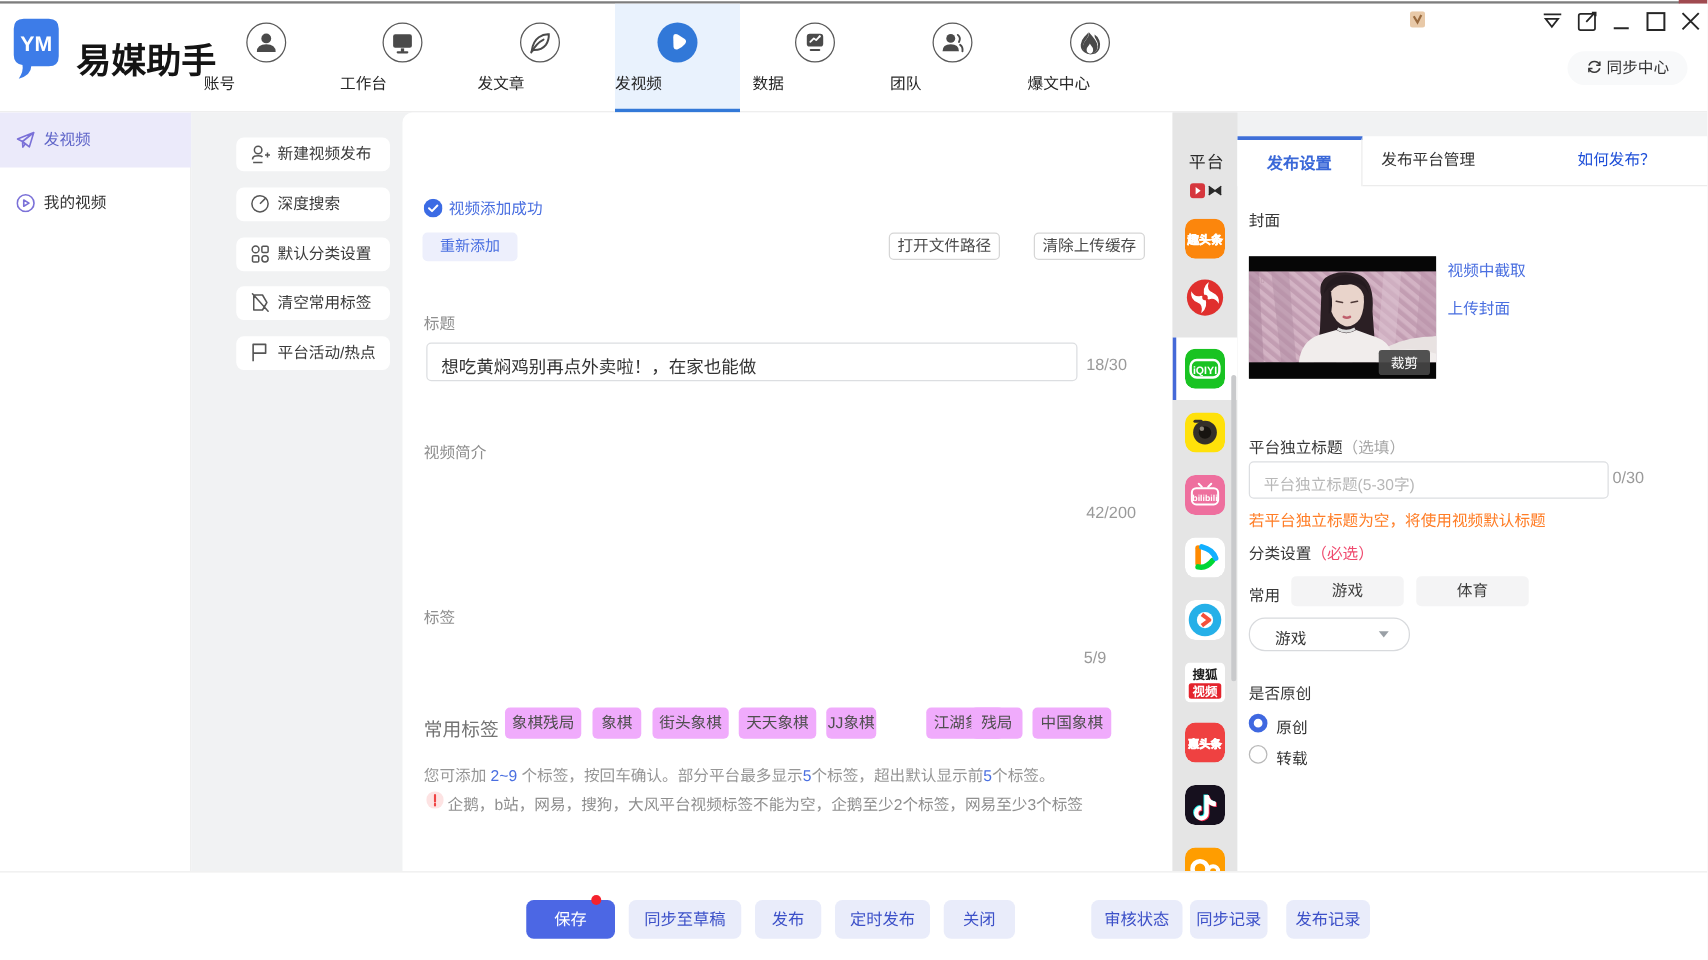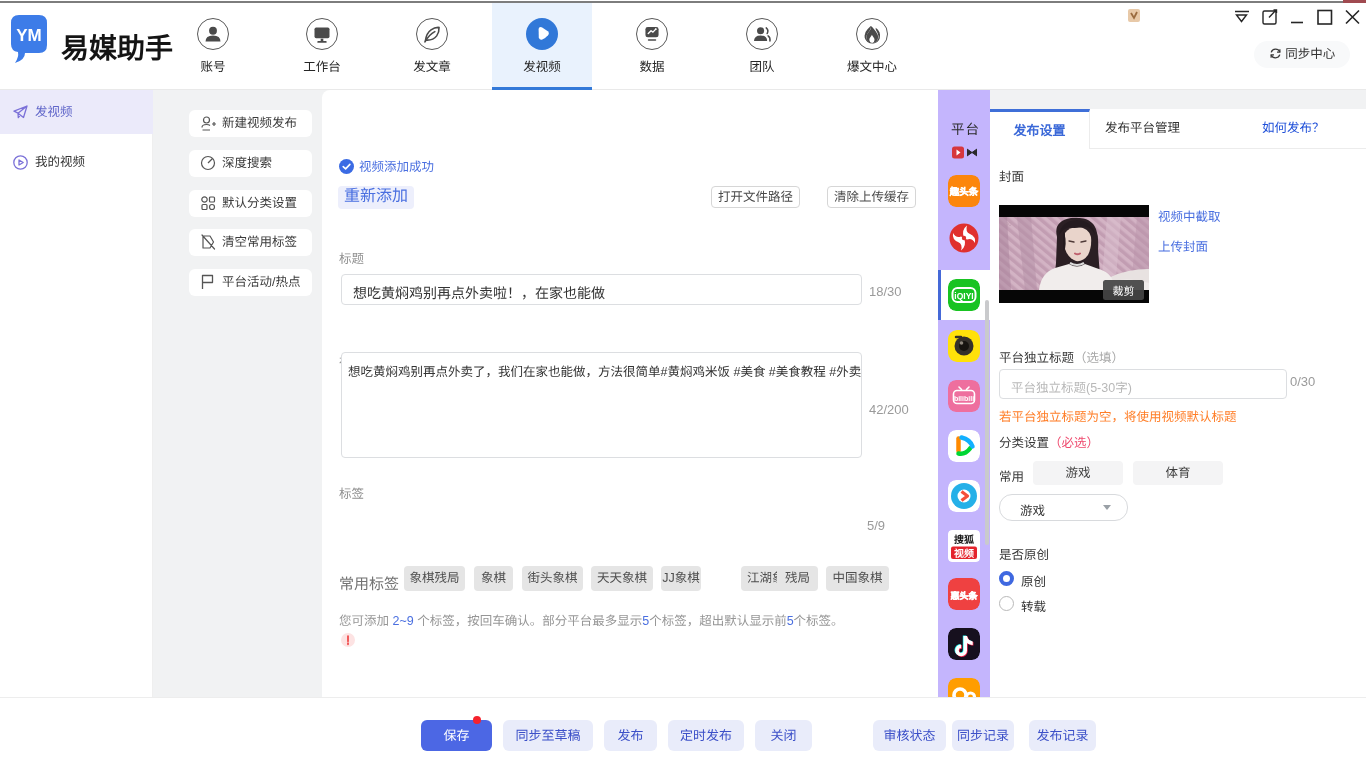--- a/index.html
+++ b/index.html
@@ -7,21 +7,21 @@
 html,body{width:1366px;height:768px;overflow:hidden;}
 body{font-family:"Liberation Sans",sans-serif;background:#fff;position:relative;font-size:14px;color:#333;}
 .abs{position:absolute;}
 
 #topline{left:0;top:1px;width:1344px;height:1.5px;background:#7d7d7d;}
 #topred{left:1343px;top:0;width:23px;height:3px;background:#a04a50;}
 
 #header{left:0;top:3px;width:1366px;height:87px;background:#fff;border-bottom:1px solid #e9e9e9;}
 #logo{left:9px;top:13px;width:40px;height:52px;}
 #apptitle{left:61px;top:26px;font-size:28px;font-weight:bold;color:#141414;letter-spacing:0;white-space:nowrap;}
-.nav{top:3px;width:100px;height:84px;text-align:center;}
+.nav{top:3px;width:100px;height:84px;}
 .nav .ic{position:absolute;left:34px;top:15px;width:32px;height:32px;border-radius:50%;border:1.5px solid #595959;}
 .nav .lb{position:absolute;left:0;top:53px;width:100px;font-size:12.5px;color:#262626;}
 .nav.active{background:#e9f2fd;}
 .nav.active:after{content:"";position:absolute;left:0;bottom:-3px;width:100%;height:3px;background:#3379d8;}
 .nav.active .ic{border:none;background:#3178d8;}
 #syncpill{left:1254px;top:41px;width:96px;height:27px;background:#f8f9fa;border-radius:14px;font-size:12.5px;color:#333;line-height:27px;text-align:center;}
 
 #winctl{left:1225px;top:6px;width:141px;height:22px;}
 #tanicon{left:1127px;top:9px;width:14px;height:14px;}
 
@@ -33,40 +33,40 @@
 
 #midbg{left:153px;top:90px;width:1213px;height:607px;background:#f1f2f3;}
 
 .colbtn{left:189px;width:123px;height:27px;background:#fff;border-radius:6px;font-size:12.5px;color:#3b3b3b;line-height:27px;}
 .colbtn svg{position:absolute;left:11px;top:5px;}
 .colbtn span{position:absolute;left:33px;white-space:nowrap;}
 
 #card{left:322px;top:90px;width:616px;height:607px;background:#fff;border-radius:8px 0 0 0;}
 #vtitle{left:17px;top:37px;font-size:18.5px;font-weight:bold;color:#1a1a1a;white-space:nowrap;}
 #okline{left:17px;top:66px;height:16px;font-size:12.5px;color:#4a6fe0;}
-#readd{left:16px;top:96px;width:76px;height:23px;background:#edeffc;border-radius:4px;color:#4a6fe0;font-size:16px;text-align:center;line-height:23px;font-family:Liberation Mono, monospace;}
+#readd{left:16px;top:96px;width:76px;height:23px;background:#edeffc;border-radius:4px;color:#4a6fe0;font-size:12px;text-align:center;line-height:23px;}
 .obtn{top:96px;height:22px;border:1px solid #d6d6d6;border-radius:4px;background:#fff;font-size:12.5px;color:#4a4a4a;text-align:center;line-height:20px;}
 #openpath{left:389px;width:89px;}
 #clearcache{left:505px;width:89px;}
 .flabel{font-size:12.5px;color:#8f8f8f;}
 .finput{border:1px solid #dcdee1;border-radius:4px;background:#fff;}
 #titleinput{left:19px;top:184px;width:521px;height:31px;}
 #titleinput span{position:absolute;left:11px;top:7px;font-size:14px;color:#333;white-space:nowrap;}
 .cnt{font-size:13px;color:#9a9a9a;}
 #descbox{left:19px;top:262px;width:521px;height:106px;}
 #descbox span{position:absolute;left:6px;top:8px;font-size:12.5px;color:#333;white-space:nowrap;}
 #tagbox{left:19px;top:419px;width:521px;height:34px;}
 .tagp{position:absolute;top:5px;height:25px;background:#f1f1f2;border-radius:4px;font-size:12.5px;color:#424242;line-height:25px;text-align:left;padding-left:6px;white-space:nowrap;}
 .tagp i{font-style:normal;color:#777;margin-left:3px;font-size:12.5px;}
-.cpill{position:absolute;top:476px;height:25px;background:#e5e5e5;border-radius:4px;font-size:12.5px;color:#4f4f4f;line-height:25px;text-align:center;}
+.cpill{position:absolute;top:476px;height:25px;background:#f0abfc;border-radius:4px;font-size:12.5px;color:#4f4f4f;line-height:25px;text-align:center;}
 #hintline{left:17px;top:520px;font-size:12.5px;color:#969696;white-space:nowrap;}
 #hintline b{color:#4a6fe0;font-weight:normal;}
 #warnline{left:36px;top:543px;font-size:12.5px;color:#8f8f8f;white-space:nowrap;}
 
-#platcol{left:938px;top:90px;width:52px;height:607px;background:#c4b5fd;overflow:hidden;}
+#platcol{left:938px;top:90px;width:52px;height:607px;background:#e5e5e5;overflow:hidden;}
 .pic{position:absolute;left:10px;width:32px;height:32px;border-radius:8px;}
 #platsel{left:0px;top:180px;width:52px;height:50px;background:#fff;}
 #platsel:before{content:"";position:absolute;left:0;top:0;width:3px;height:100%;background:#4569d8;}
 #platscroll{left:47px;top:210px;width:4px;height:245px;background:#c9cacc;border-radius:2px;}
 
 #rpanel{left:990px;top:109px;width:376px;height:659px;background:#fff;}
 #tabact{left:0;top:0;width:100px;height:40px;background:#fff;border-top:3px solid #3f6fd8;border-right:1px solid #ececec;color:#3a68d8;font-weight:bold;font-size:13px;text-align:center;line-height:37px;}
 #tabrow{left:100px;top:0;width:276px;height:40px;border-bottom:1px solid #ececec;}
 #tab2{position:absolute;left:15px;top:0;font-size:12.5px;color:#333;line-height:39px;}
 #howto{position:absolute;left:172px;top:0;font-size:12.5px;color:#1d4ed8;line-height:39px;}
@@ -231,43 +231,41 @@
   <div class="abs obtn" id="openpath">打开文件路径</div>
   <div class="abs obtn" id="clearcache">清除上传缓存</div>
 
   <div class="abs flabel" style="left:17px;top:158px;">标题</div>
   <div class="abs finput" id="titleinput">
       <span>想吃黄焖鸡别再点外卖啦！，在家也能做</span>
     </div>
   <div class="abs cnt" style="left:547px;top:194px;">18/30</div>
 
   <div class="abs flabel" style="left:17px;top:237px;margin-top:24px;">视频简介</div>
-  <div class="abs finput" id="descbox">
-      <span>想吃黄焖鸡别再点外卖了，我们在家也能做，方法很简单#黄焖鸡米饭 #美食 #美食教程 #外卖</span>
-    </div>
   <div class="abs cnt" style="left:547px;top:312px;">42/200</div>
 
   <div class="abs flabel" style="left:17px;top:393px;">标签</div>
   <div class="abs cnt" style="left:545px;top:428px;">5/9</div>
 
   <div class="abs flabel" style="left:17px;top:482px;font-size:15px;color:#737373;">常用标签</div>
   <div class="cpill" style="left:82px;width:61px;">象棋残局</div>
   <div class="cpill" style="left:152px;width:39px;">象棋</div>
   <div class="cpill" style="left:200px;width:61px;">街头象棋</div>
   <div class="cpill" style="left:269px;width:62px;">天天象棋</div>
   <div class="cpill" style="left:339px;width:40px;">JJ象棋</div>
   <div class="cpill" style="left:387px;width:62px;margin-left:32px;">江湖象棋</div>
   <div class="cpill" style="left:455px;width:41px;">残局</div>
   <div class="cpill" style="left:504px;width:63px;">中国象棋</div>
 
   <div class="abs" id="hintline">您可添加 <b>2~9</b> 个标签，按回车确认。部分平台最多显示<b>5</b>个标签，超出默认显示前<b>5</b>个标签。</div>
   <svg class="abs" style="left:19px;top:543px;" width="14" height="14" viewBox="0 0 14 14">
       <circle cx="7" cy="7" r="7" fill="#fde3e3"></circle>
       <path d="M7 3 L7 8.2 M7 10 L7 11.3" stroke="#ef4444" stroke-width="1.7" stroke-linecap="round"></path>
     </svg>
+  <div class="abs" id="warnline">企鹅，b站，网易，搜狗，大风平台视频标签不能为空，企鹅至少2个标签，网易至少3个标签</div>
 </div>
 
 <div class="abs" id="platcol">
   <div class="abs" style="left:13px;top:28px;font-size:13.5px;color:#2b2b2b;font-weight:500;letter-spacing:1px;">平台</div>
   <svg class="abs" style="left:14px;top:56px;" width="26" height="13" viewBox="0 0 26 13">
       <rect x="0" y="0.5" width="12" height="12" rx="2.5" fill="#d6373e"></rect>
       <path d="M4.5 3.5 L8.5 6.5 L4.5 9.5 Z" fill="#fff"></path>
       <path d="M15 3 L20 6.5 L15 10 M25 3 L20 6.5 L25 10" fill="#2a2a2a" stroke="#2a2a2a" stroke-width="1"></path>
     </svg>
   <div class="abs" id="platsel"></div>

